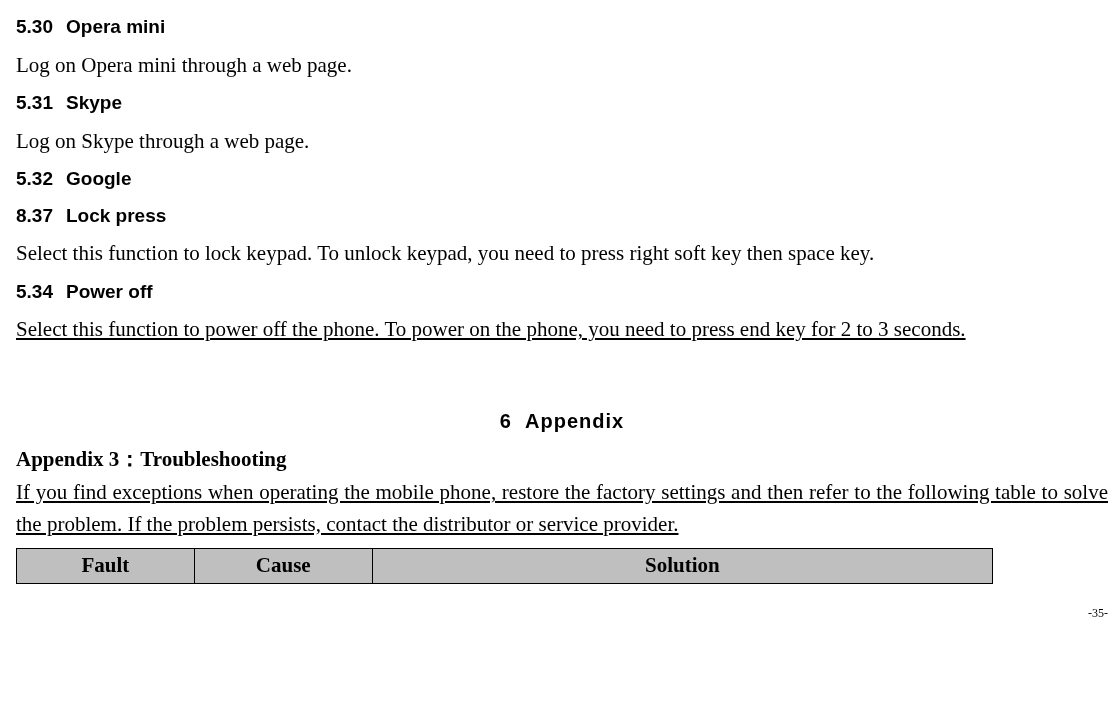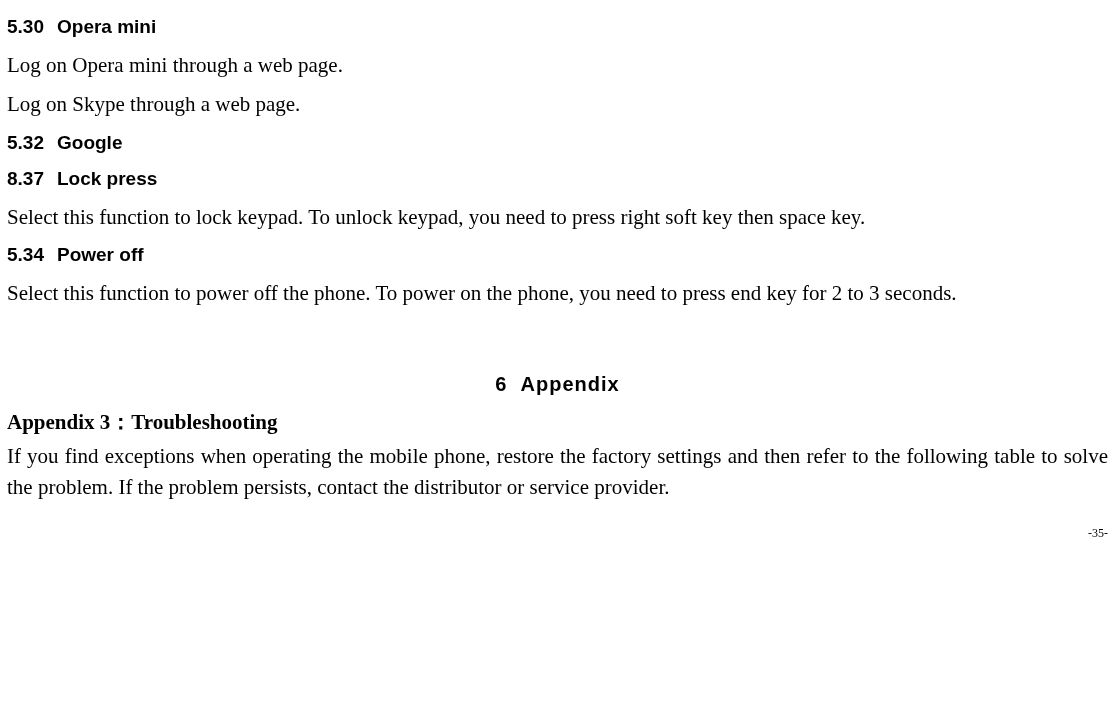--- a/index.html
+++ b/index.html
@@ -11,41 +11,42 @@
       font-family: "Times New Roman", Times, serif;
       font-size: 21px;
       line-height: 1.5;
       color: #000;
       background: #fff;
       width: 1110px;
       height: 726px;
       padding: 5px 0 0 0;
     }
     .content {
-      padding: 0 2px 0 7px;
+      padding: 0 2px 0 16px;
     }
     .section-heading {
       font-family: Arial, Helvetica, sans-serif;
       font-weight: bold;
       font-size: 19px;
       margin-bottom: 8px;
       margin-top: 8px;
     }
     .section-heading .num {
       display: inline-block;
       width: 50px;
     }
     .body-text {
       font-size: 21px;
       margin-bottom: 8px;
     }
     .body-text-justify {
       font-size: 21px;
       margin-bottom: 8px;
       text-align: justify;
+      text-decoration: underline;
     }
     .chapter-heading {
       font-family: "SimHei", "Microsoft YaHei", Arial, sans-serif;
       font-weight: bold;
       font-size: 20px;
       text-align: center;
       margin-top: 60px;
       margin-bottom: 8px;
       letter-spacing: 1px;
     }
@@ -87,20 +88,23 @@
   </style>
 </head>
 <body>
 
 <div class="content">
   <div class="section-heading">
     <span class="num">5.30</span><span>Opera mini</span>
   </div>
   <div class="body-text">Log on Opera mini through a web page.</div>
 
+  <div class="section-heading">
+    <span class="num">5.31</span><span>Skype</span>
+  </div>
   <div class="body-text">Log on Skype through a web page.</div>
 
   <div class="section-heading">
     <span class="num">5.32</span><span>Google</span>
   </div>
 
   <div class="section-heading">
     <span class="num">8.37</span><span>Lock press</span>
   </div>
   <div class="body-text">Select this function to lock keypad. To unlock keypad, you need to press right soft key then space key.</div>
@@ -110,15 +114,26 @@
   </div>
   <div class="body-text-justify">Select this function to power off the phone. To power on the phone, you need to press end key for 2 to 3 seconds.</div>
 
   <div class="chapter-heading">
     <span>6</span>&nbsp;&nbsp;<span>Appendix</span>
   </div>
 
   <div class="appendix-title">Appendix 3：Troubleshooting</div>
   <div class="body-text-justify">If you find exceptions when operating the mobile phone, restore the factory settings and then refer to the following table to solve the problem. If the problem persists, contact the distributor or service provider.</div>
 
+  <div class="table-container">
+    <table>
+      <tbody>
+          <tr>
+        <th>Fault</th>
+        <th>Cause</th>
+        <th>Solution</th>
+      </tr>
+    </tbody>
+      </table>
+  </div>
 
   <div class="page-number">-35-</div>
 </div>
 
 </body></html>

